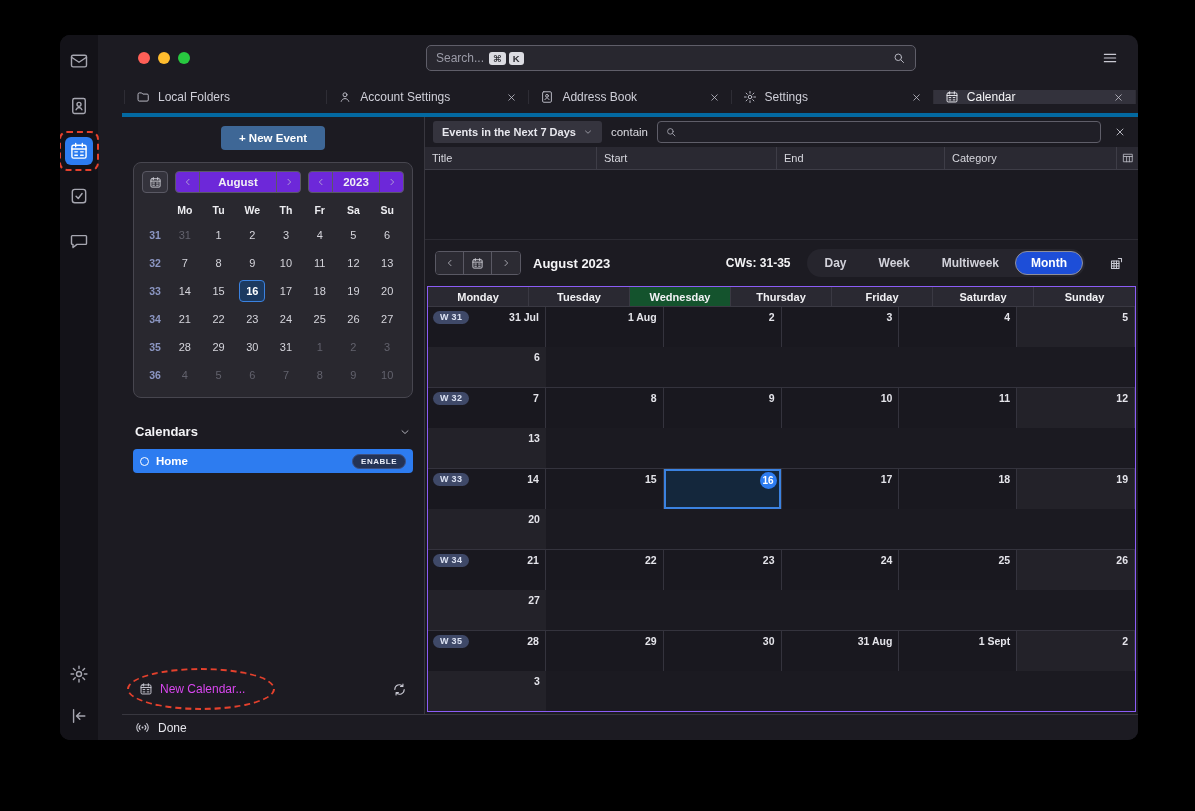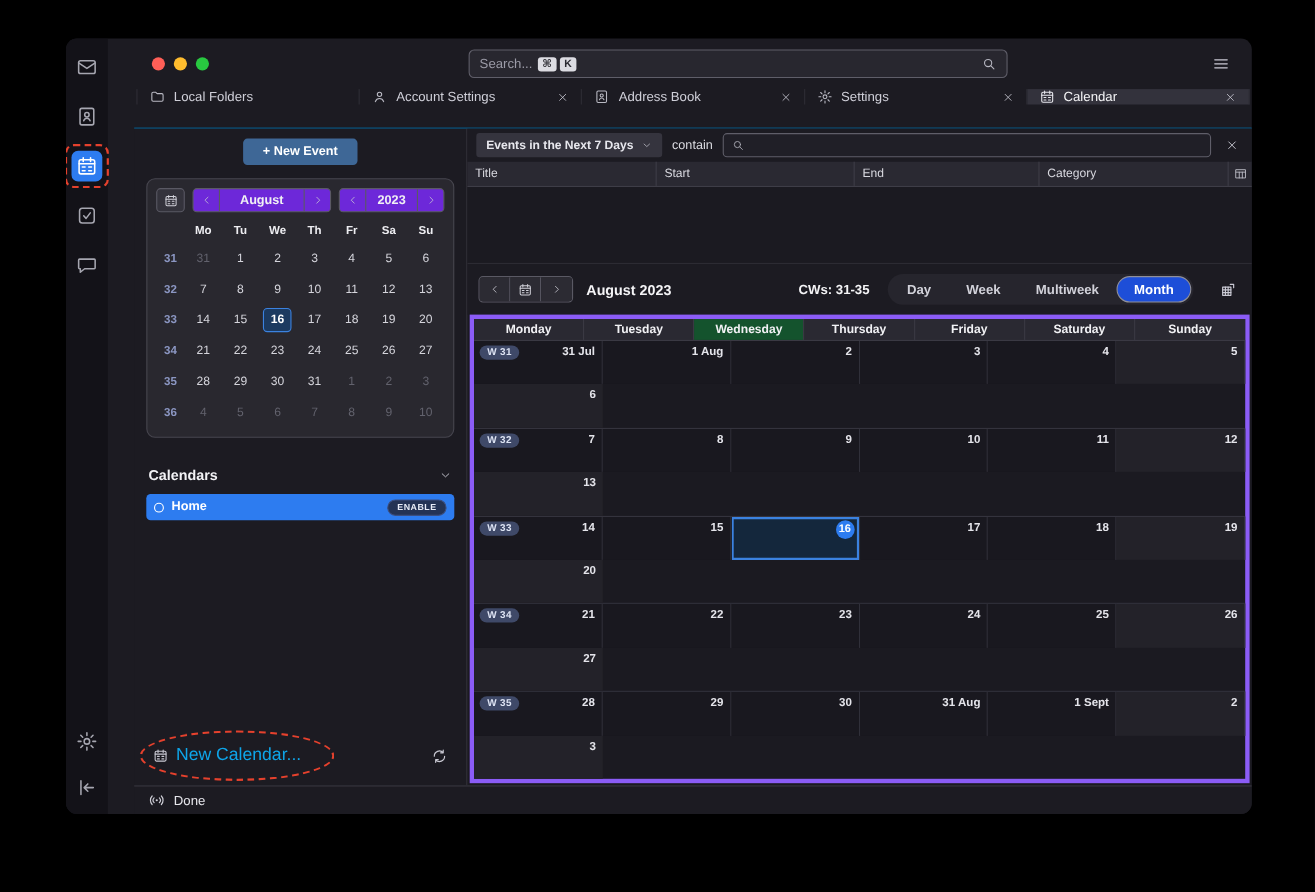--- a/index.html
+++ b/index.html
@@ -42,21 +42,21 @@
                   color:#9b9ba7; font-size:12px; cursor:text; }
   .keys { display:flex; gap:3px; }
   .key { background:#dcdce2; color:#2a2a31; font-size:9.5px; font-weight:700; border-radius:3px;
          padding:1px 4px; min-width:14px; text-align:center; }
   .srch { margin-left:auto; color:#b6b6c0; }
   .icon-btn { background:none; border:none; color:#c9c9d3; cursor:pointer; display:flex;
               align-items:center; justify-content:center; padding:4px; }
   .menu-btn { margin-left:auto; }
 
   
-  .tab-bar { height:36px; display:flex; align-items:flex-start; padding:0 2px; border-bottom:1px solid #0369a1; flex-shrink:0; }
+  .tab-bar { height:36px; display:flex; align-items:center; padding:0 2px; border-bottom:4px solid #0369a1; flex-shrink:0; }
   .tab { flex:1 1 0; min-width:0; max-width:211px; display:flex; align-items:center; gap:8px; padding:0 11px;
          font-size:12px; color:#cfcfd8; cursor:pointer; border-right:1px solid #2e2d35; }
   .tab:first-child { border-left:1px solid #2e2d35; }
   .tab.active { background:#33323c; color:#f4f4f6; }
   .tab-ic { color:#b9b9c3; }
   .tab.active .tab-ic { color:#e8e8ee; }
   .tab-label { flex:1; overflow:hidden; white-space:nowrap; text-overflow:ellipsis; }
   .tab-close { color:#c5c5cf; cursor:pointer; }
 
   .body { flex:1; display:flex; min-height:0; }
@@ -90,22 +90,22 @@
   .cal-section-header { margin-top:26px; display:flex; align-items:center; justify-content:space-between;
                         padding:0 2px; font-size:13px; font-weight:700; color:#f3f3f6; }
   .cal-section-header .ic { color:#c5c5cf; cursor:pointer; }
   .cal-item { margin-top:10px; height:24px; background:#2d7cf0; border-radius:4px; display:flex;
               align-items:center; gap:7px; padding:0 7px; cursor:pointer; }
   .cal-dot { width:9px; height:9px; border:1.5px solid #fff; border-radius:50%; }
   .cal-name { font-size:11.5px; font-weight:700; color:#fff; flex:1; }
   .cal-badge { background:#243355; border:1px solid #3c4f80; color:#e9edf8; font-size:8px; font-weight:700;
                letter-spacing:.5px; padding:2px 8px; border-radius:8px; cursor:pointer; }
   .panel-bottom { margin-top:auto; display:flex; align-items:center; padding:0 2px 13px; }
-  .new-cal-wrap { position:relative; display:flex; align-items:center; gap:7px; color:#0ea5e9;
-                  font-size:16px; padding:5px 4px; cursor:pointer;text-align:center; }
+  .new-cal-wrap { position:relative; display:flex; align-items:center; gap:7px; color:#d946ef;
+                  font-size:12px; padding:5px 4px; cursor:pointer;text-align:center; }
   .new-cal-wrap .ic { color:#c9c9d3; }
   .ellipse { position:absolute; left:-8px; top:-9px; right:-26px; bottom:-9px; border-radius:50%; pointer-events:none; }
   .sync-btn { margin-left:auto; }
 
   
   .main { flex:1; min-width:0; display:flex; flex-direction:column; background:#1b1a21; }
   .filter-bar { height:30px; flex-shrink:0; display:flex; align-items:center; gap:9px; padding:0 8px; background:#1c1b22; }
   .filter-dropdown { height:22px; display:flex; align-items:center; gap:7px; padding:0 9px; background:#35343e;
                      border:none; border-radius:3px; color:#e8e8ee; font-size:11px; font-weight:600; cursor:pointer;justify-content:center; }
   .filter-dropdown .ic { color:#b9b9c3; }
@@ -127,21 +127,21 @@
                       color:#d2d2da; display:flex; align-items:center; justify-content:center; cursor:pointer; }
   .nav-group button:last-child { border-right:none; }
   .cal-title { font-size:13px; font-weight:700; color:#f4f4f6; }
   .spacer { flex:1; }
   .cw-label { font-size:12px; font-weight:700; color:#f4f4f6; margin-right:4px; }
   .view-switcher { display:flex; align-items:center; background:#26252d; border-radius:14px; padding:2px; margin-right:8px; }
   .view-btn { padding:4px 15px; font-size:12px; font-weight:600; color:#d2d2da; background:transparent;
               border:1px solid transparent; border-radius:12px; cursor:pointer; font-family:inherit; }
   .view-btn.active { background:#1d4ed8; border-color:#8f8f9a; color:#fff; }
 
-  .month-grid { flex:1; min-height:0; display:flex; flex-direction:column; border:4px solid #8b5cf6; margin:0 2px 2px; }
+  .month-grid { flex:1; min-height:0; display:flex; flex-direction:column; border:1px solid #8b5cf6; margin:0 2px 2px; }
   .mg-header { display:grid; grid-template-columns:repeat(7,1fr); background:#2a2932; border-bottom:1px solid #3a3943; flex-shrink:0; }
   .mg-head { height:19px; display:flex; align-items:center; justify-content:center; font-size:11px;
              font-weight:700; color:#f1f1f4; border-right:1px solid #3a3943; }
   .mg-head:last-child { border-right:none; }
   .mg-head.hl { background:#14532d; }
   .mg-body { flex:1; display:flex; flex-direction:column; min-height:0; }
   .mg-row { flex:1; display:grid; grid-template-columns:repeat(6,1fr); border-bottom:1px solid #34333d; min-height:0; }
   .mg-row:last-child { border-bottom:none; }
   .mg-cell { position:relative; border-right:1px solid #34333d; background:#19181f; cursor:pointer; }
   .mg-cell:last-child { border-right:none; }

